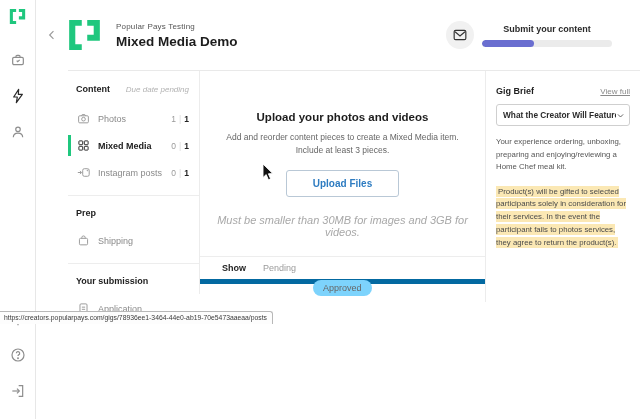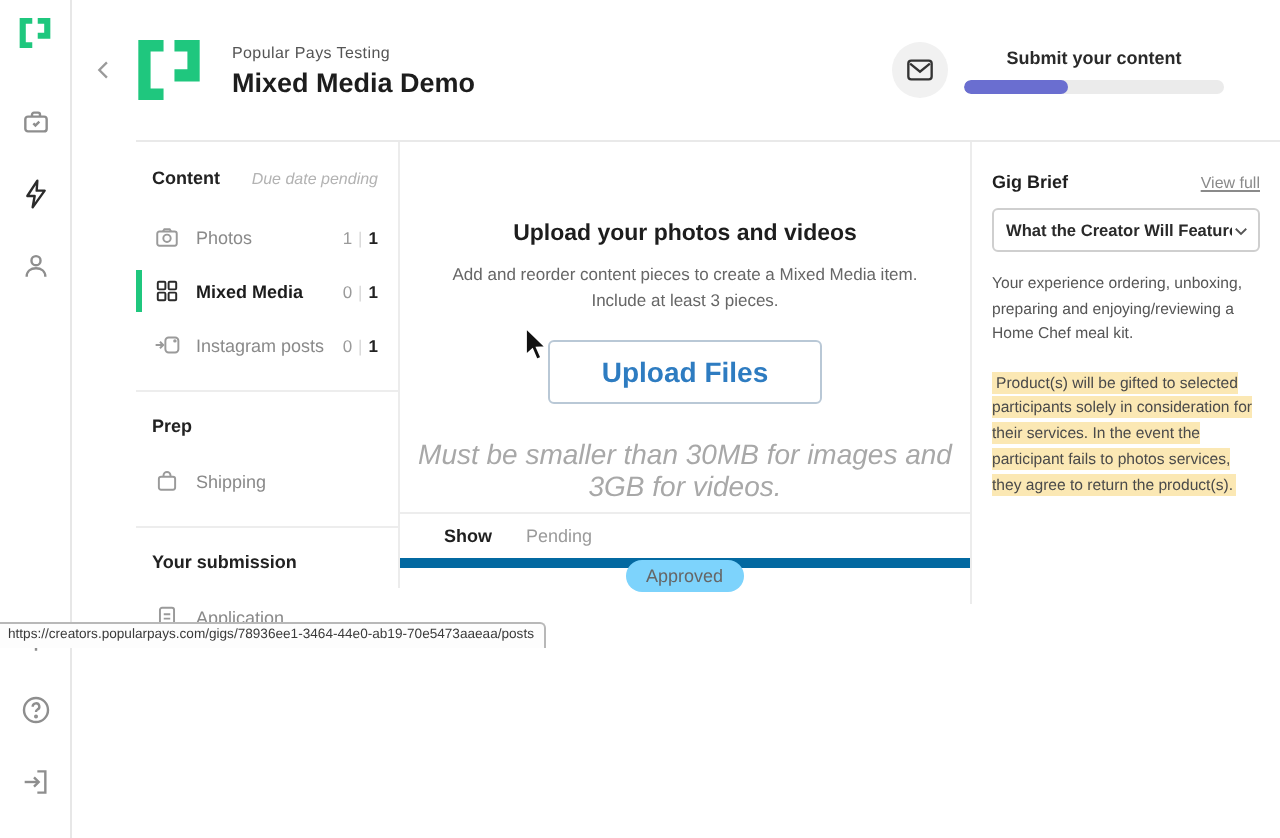--- a/index.html
+++ b/index.html
@@ -60,22 +60,22 @@
   .nav-sec-head.simple { padding-top:12px; margin-bottom:9px; }
 
   
   .center { flex:1; height:213px; display:flex; flex-direction:column; position:relative; }
   .upload-block { text-align:center; padding-top:40px; }
   .upload-heading { font-size:11.5px; font-weight:bold; color:#1d1d1d; margin-bottom:8px; }
   .upload-desc { font-size:8.5px; color:#666; line-height:13px; }
   .upload-desc span { display:block; }
   .upload-btn { margin-top:13px; display:inline-block; background:#fff;
     border:1px solid #b9c8d6; border-radius:3px; color:#2e7cc1; font-weight:bold;
-    font-size:14px; padding:7px 26px; cursor:pointer; font-family:inherit; }
-  .file-note { margin-top:17px; font-size:14px; font-style:italic; color:#a8a8a8; }
+    font-size:10px; padding:7px 26px; cursor:pointer; font-family:inherit; }
+  .file-note { margin-top:17px; font-size:11px; font-style:italic; color:#a8a8a8; }
   .tabbar { margin-top:auto; border-top:1px solid #ededed; border-bottom:5px solid #0369a1;
     height:28px; display:flex; align-items:center; padding-left:22px; gap:17px; font-size:9px; }
   .tab-label { font-weight:bold; color:#1f1f1f; }
   .tab { color:#9b9b9b; cursor:pointer; }
   .tab.pill { background:#7dd3fc; border-radius:10px; padding:3px 10px; color:#666;margin-top:40px; }
 
   
   .rightpanel { width:155px; border-left:1px solid #ececec; height:231px; padding:15px 10px 0; }
   .gb-head { display:flex; justify-content:space-between; align-items:baseline;gap:13px; }
   .gb-title { font-size:9px; font-weight:bold; color:#1f1f1f; }

